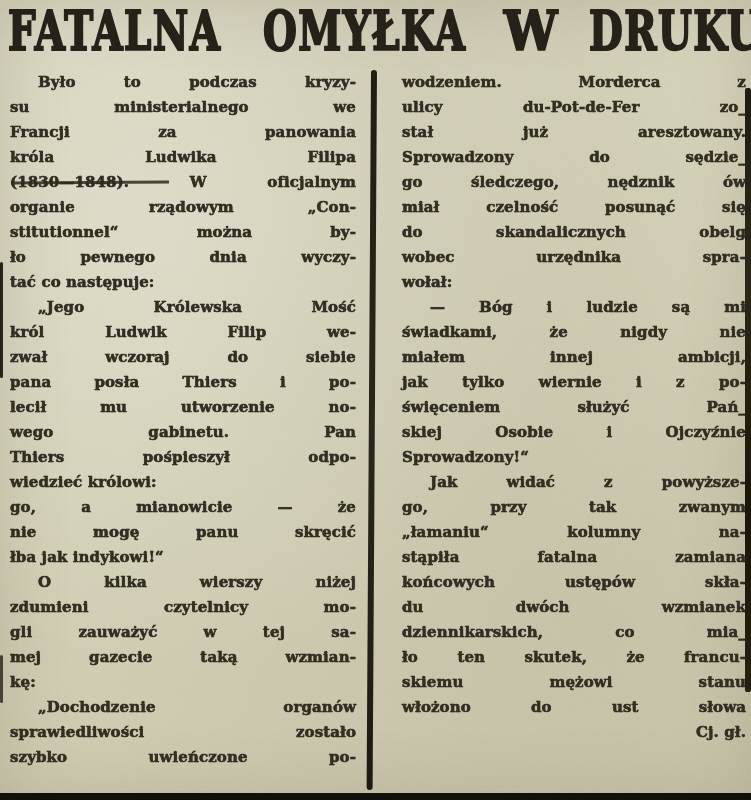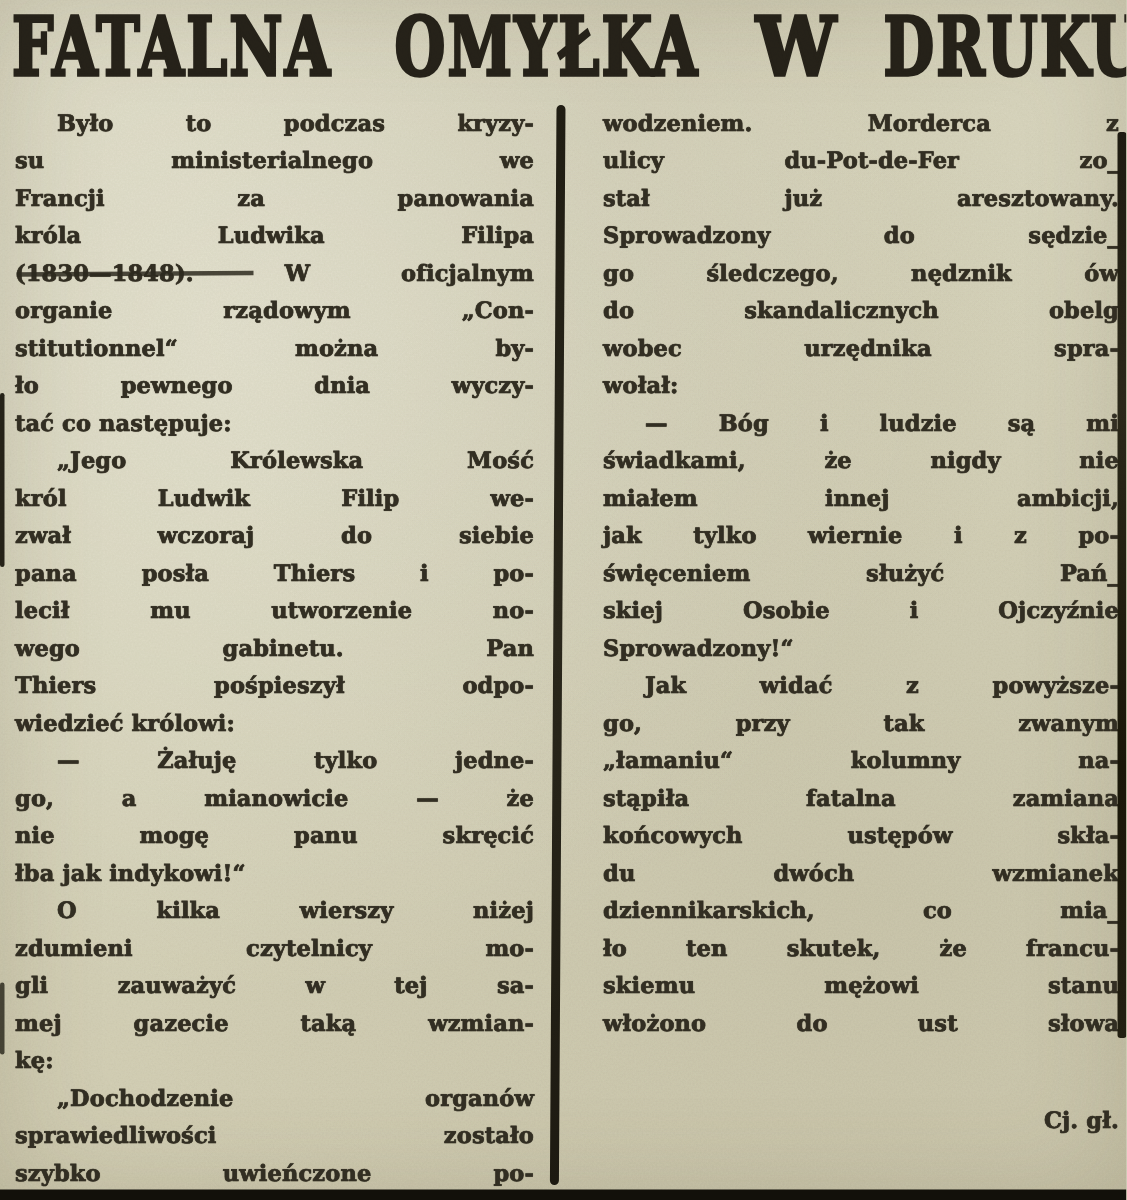--- a/index.html
+++ b/index.html
@@ -45,21 +45,21 @@
   }
   .col-left{left:10px;width:346px;}
   .col-right{left:402px;width:344px;}
   .line{
     height:25px;overflow:visible;white-space:nowrap;
     text-align:justify;text-align-last:justify;
     position:relative;
   }
   .line.indent{text-indent:28px;}
   .line.last{text-align-last:left;}
-  .line.right{text-align-last:right;margin-top:40px;}
+  .line.right{text-align-last:right;}
   .line.strike::after{
     content:"";position:absolute;left:1px;top:11px;width:158px;height:3px;
     background:#2e2a1f;opacity:0.85;transform:rotate(-0.4deg);
   }
   
   .col-rule{
     position:absolute;left:371px;top:70px;width:6px;height:720px;
     background:linear-gradient(180deg,#201d13 0%,#2a271b 50%,#1d1a11 100%);
     border-radius:3px;
     transform:rotate(0.35deg);transform-origin:top center;
@@ -115,21 +115,20 @@
         <div class="line indent">„Jego Królewska Mość</div>
         <div class="line">król Ludwik Filip we-</div>
         <div class="line">zwał wczoraj do siebie</div>
         <div class="line">pana posła Thiers i po-</div>
         <div class="line">lecił mu utworzenie no-</div>
         <div class="line">wego gabinetu. Pan</div>
         <div class="line">Thiers pośpieszył odpo-</div>
         <div class="line last">wiedzieć królowi:</div>
       </div>
       <div>
-        <div class="line indent">— Żałuję tylko jedne-</div>
         <div class="line">go, a mianowicie — że</div>
         <div class="line">nie mogę panu skręcić</div>
         <div class="line last">łba jak indykowi!“</div>
       </div>
       <div>
         <div class="line indent">O kilka wierszy niżej</div>
         <div class="line">zdumieni czytelnicy mo-</div>
         <div class="line">gli zauważyć w tej sa-</div>
         <div class="line">mej gazecie taką wzmian-</div>
         <div class="line last">kę:</div>
@@ -143,20 +142,21 @@
 
   <div class="col-rule"></div>
 
   <div class="column col-right">
       <div>
         <div class="line">wodzeniem. Morderca z</div>
         <div class="line">ulicy du-Pot-de-Fer zo_</div>
         <div class="line">stał już aresztowany.</div>
         <div class="line">Sprowadzony do sędzie_</div>
         <div class="line">go śledczego, nędznik ów</div>
+        <div class="line">miał czelność posunąć się</div>
         <div class="line">do skandalicznych obelg</div>
         <div class="line">wobec urzędnika spra-</div>
         <div class="line last">wołał:</div>
       </div>
       <div>
         <div class="line indent">— Bóg i ludzie są mi</div>
         <div class="line">świadkami, że nigdy nie</div>
         <div class="line">miałem innej ambicji,</div>
         <div class="line">jak tylko wiernie i z po-</div>
         <div class="line">święceniem służyć Pań_</div>

